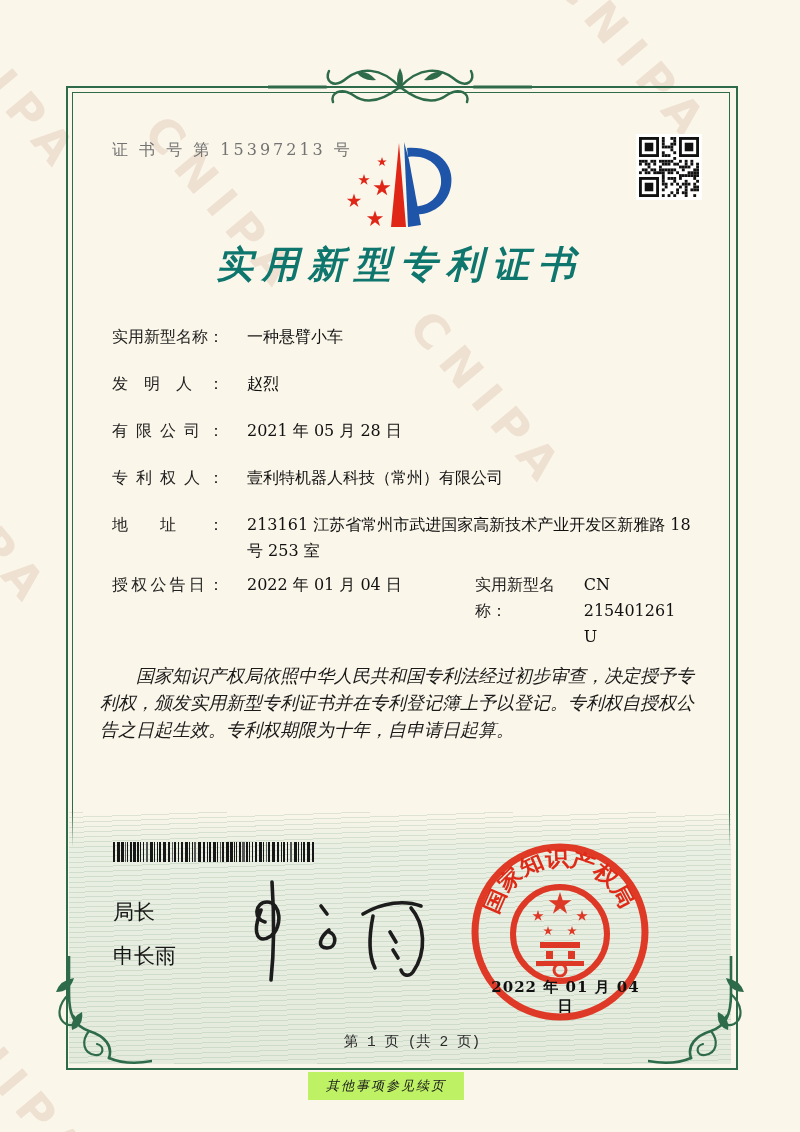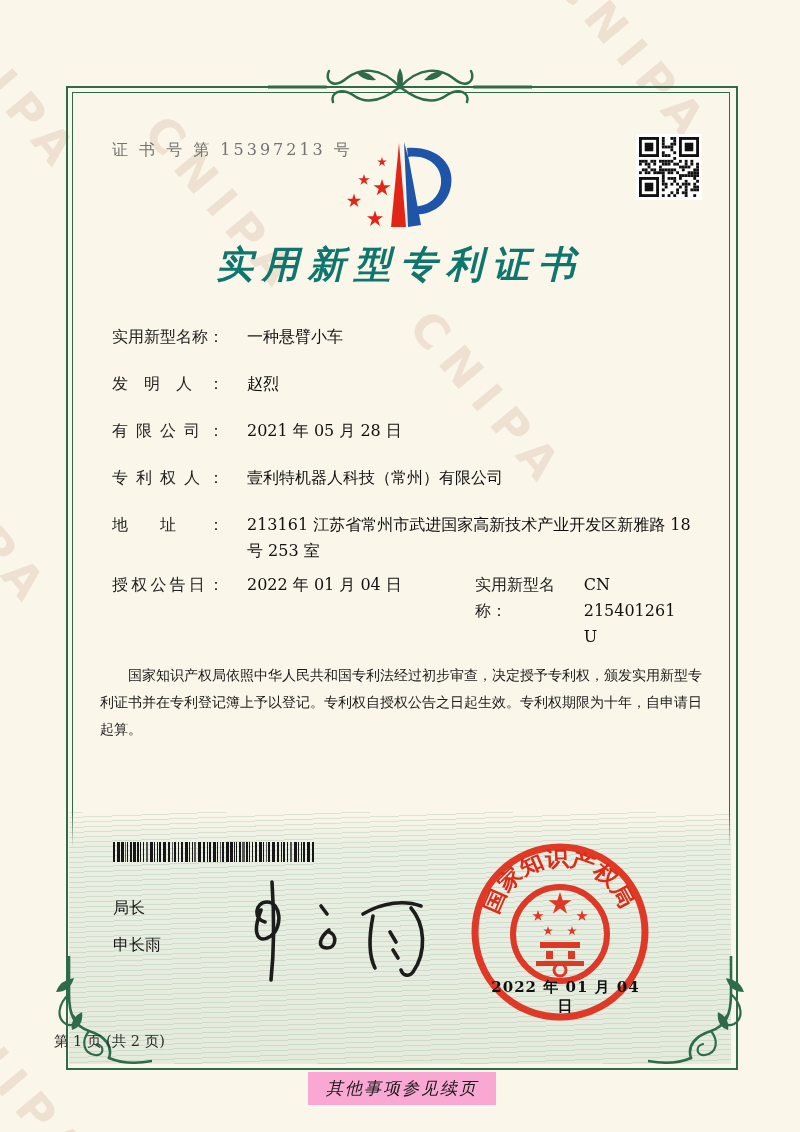--- a/index.html
+++ b/index.html
@@ -38,34 +38,34 @@
     font-size:37px;font-weight:700;letter-spacing:9px;color:#0f766e;font-style:italic;}
   .fields{position:absolute;left:112px;top:324px;width:580px;font-size:16px;}
   .frow{display:flex;align-items:flex-start;line-height:26px;margin-bottom:21px;}
   .flabel{display:inline-block;width:112px;text-align:justify;text-align-last:justify;
     color:#222;flex:0 0 112px;}
   .fvalue{margin-left:23px;max-width:450px;color:#111;}
   .grant-row{display:flex;line-height:26px;font-size:16px;}
   .gpair{display:flex;}
   .gpair2{margin-left:32px;}
   .body-text{position:absolute;left:100px;top:662px;width:606px;
-    font-size:14px;line-height:27px;color:#1a1a1a;}
+    font-size:18px;line-height:27px;font-style:italic;color:#1a1a1a;}
   .body-text p{margin:0;text-indent:2em;}
   .barcode{position:absolute;left:113px;top:842px;}
-  .sig-block{position:absolute;left:113px;top:898px;font-size:16px;color:#161616;
+  .sig-block{position:absolute;left:113px;top:898px;font-size:21px;color:#161616;
     font-family:"DejaVu Sans","Liberation Sans",sans-serif;}
   .sig-block div{margin-bottom:16px;}
   .sig-script{position:absolute;left:225px;top:872px;}
   .seal{position:absolute;left:462px;top:834px;}
   .seal-date{position:absolute;left:488px;top:978px;width:155px;text-align:center;
     font-size:15px;font-weight:700;letter-spacing:1px;color:#101010;}
-  .page-num{position:absolute;left:54px;top:1032px;width:668px;text-align:left;
-    font-size:14.5px;color:#2b2b2b;}
-  .cont-note{position:absolute;left:308px;top:1072px;background:#f9a8d4;
-    padding:5px 18px;font-size:17px;font-style:italic;letter-spacing:2px;color:#1a1a1a;}
+  .page-num{position:absolute;left:78px;top:1032px;width:668px;text-align:center;
+    font-size:14.5px;color:#2b2b2b;font-family:Liberation Mono, monospace;}
+  .cont-note{position:absolute;left:308px;top:1072px;background:#bef264;
+    padding:5px 18px;font-size:13px;font-style:italic;letter-spacing:2px;color:#1a1a1a;}
   .green-stroke{stroke:#2e6b4a;fill:none;stroke-linecap:round;}
 </style>
 </head>
 <body>
 
 <div class="wm" style="left:-45px;top:-15px">CNIPA</div>
 <div class="wm" style="left:585px;top:-45px">CNIPA</div>
 <div class="wm" style="left:175px;top:105px">CNIPA</div>
 <div class="wm" style="left:440px;top:300px">CNIPA</div>
 <div class="wm" style="left:-75px;top:420px">CNIPA</div>

